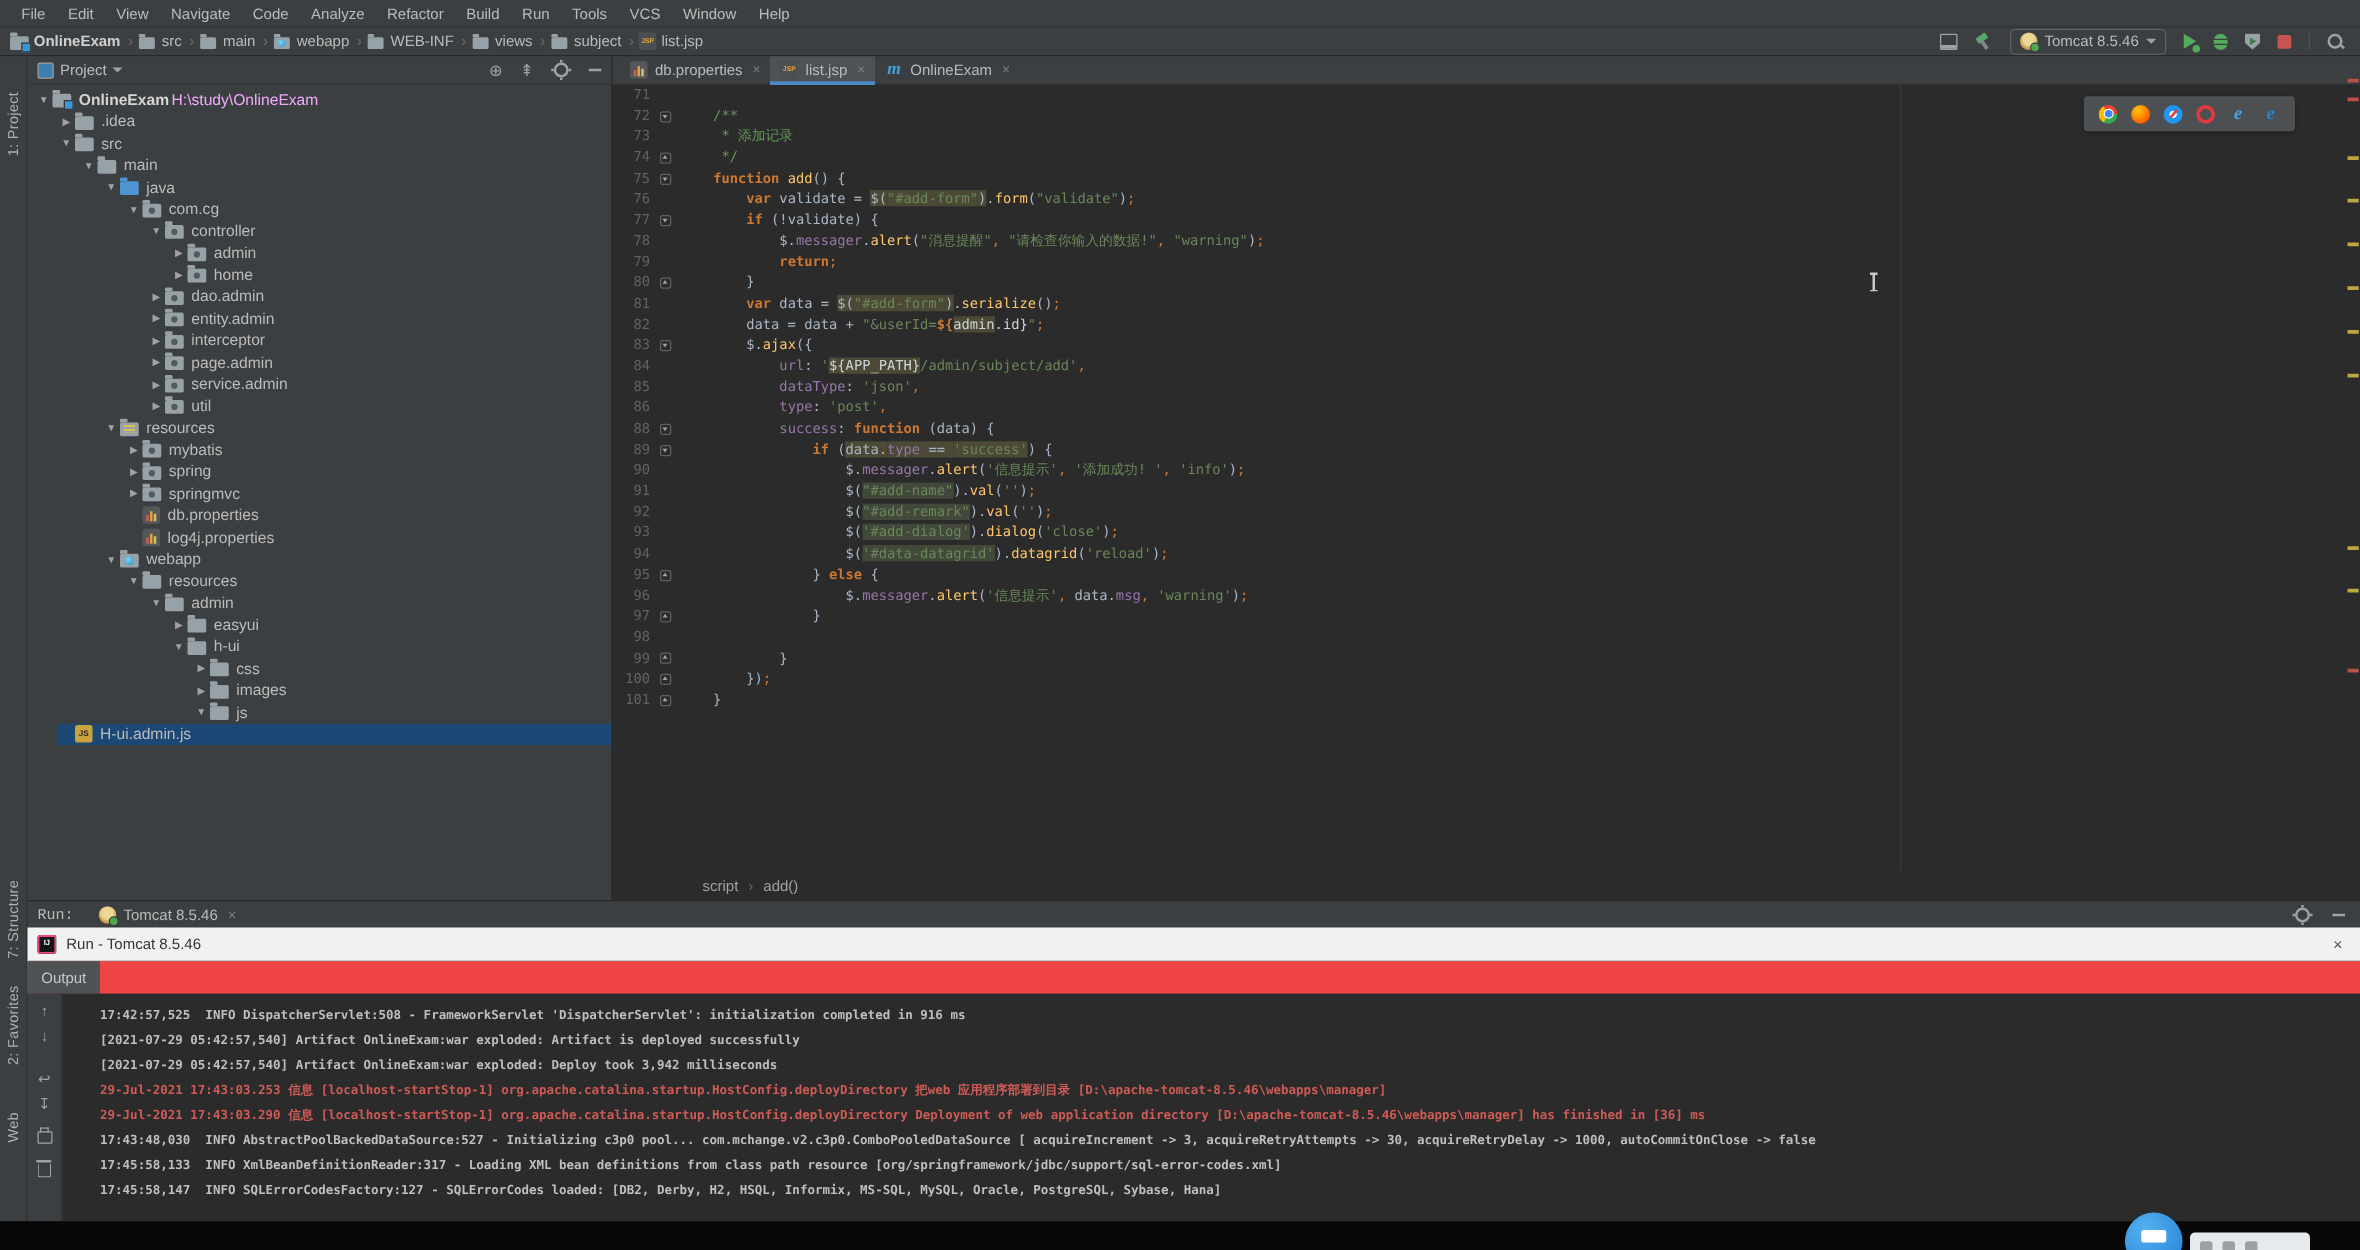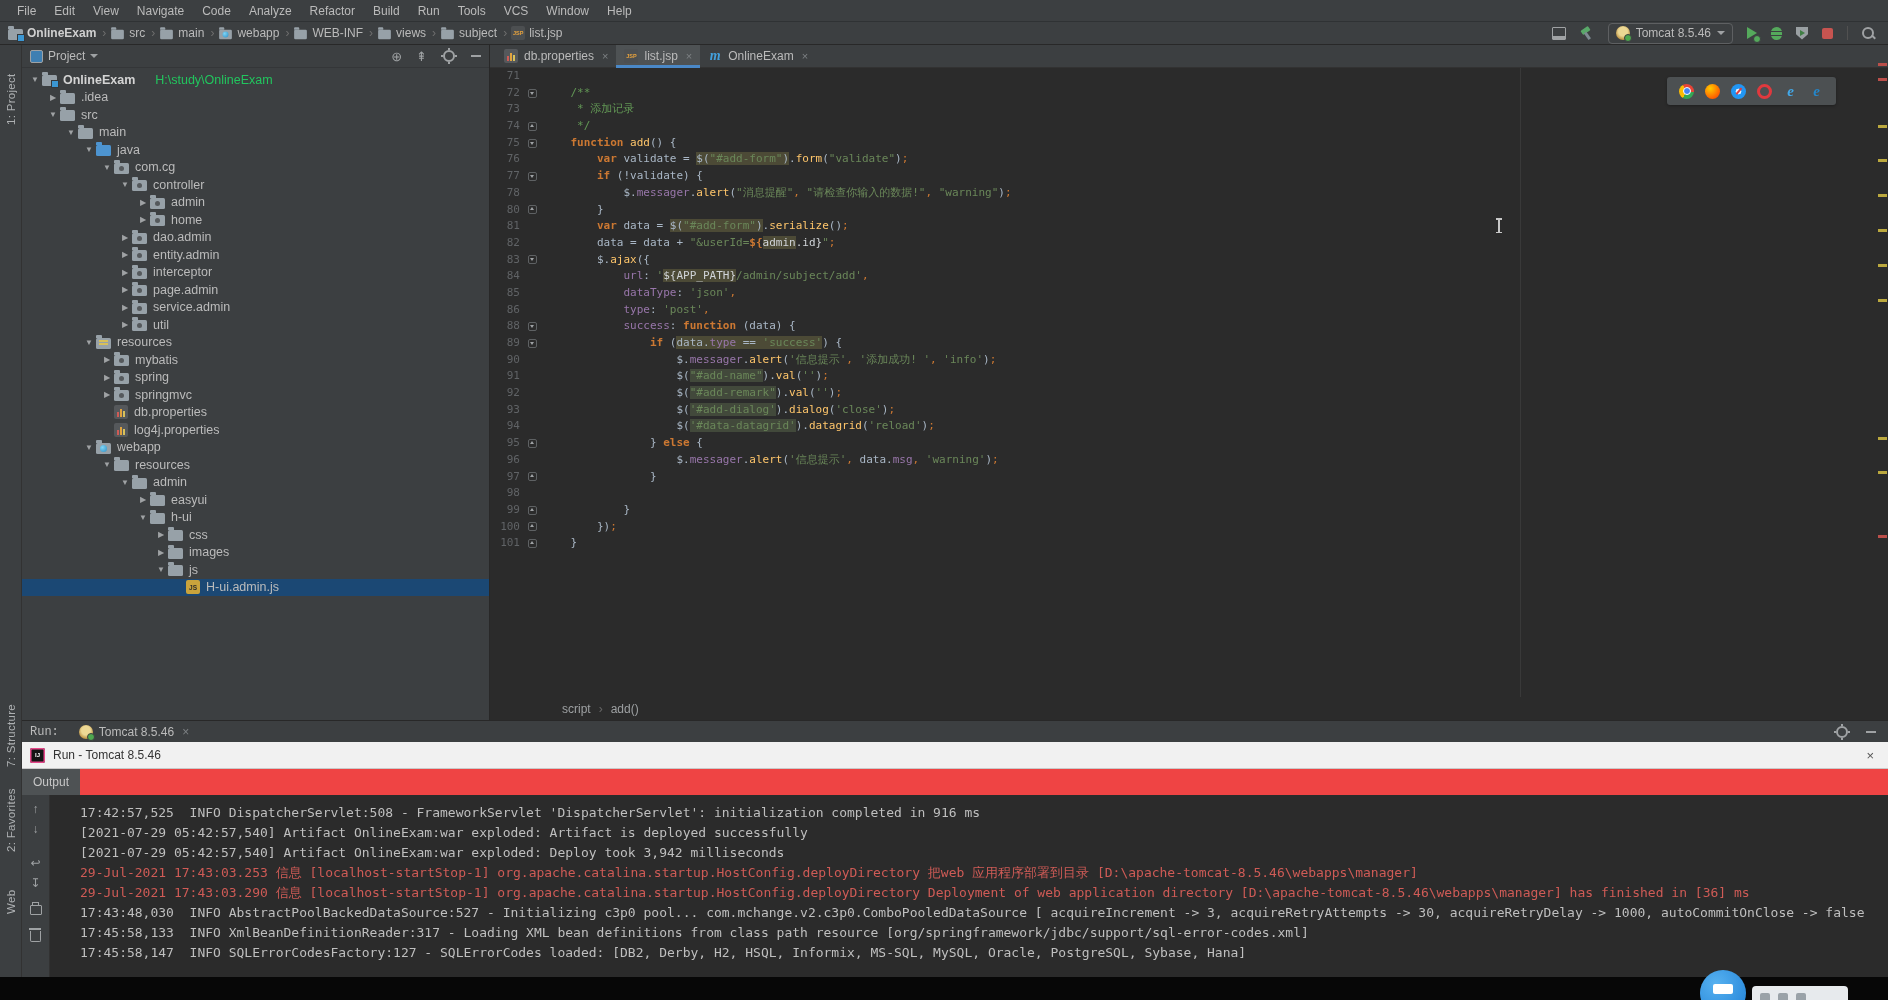--- a/index.html
+++ b/index.html
@@ -75,21 +75,21 @@
   .project-panel{position:absolute;left:22px;top:45px;width:468px;height:675px;background:#3c3f41;
                  border-right:1px solid #282828;box-sizing:border-box;overflow:hidden;}
   .panel-header{height:22px;display:flex;align-items:center;padding:0 8px;border-bottom:1px solid #343638;}
   .panel-header .title{display:flex;align-items:center;gap:5px;flex:1;color:#bbbbbb;}
   .ph-ico{width:13px;height:13px;background:#3e7fb2;border:1.5px solid #9fa2a4;border-radius:2px;box-sizing:border-box;}
   .panel-header .hicons{display:flex;align-items:center;gap:14px;}
   .tree{position:absolute;left:0;top:26px;right:0;bottom:0;}
   .trow{display:flex;align-items:center;height:17.5px;white-space:nowrap;color:#bbbbbb;font-size:12.5px;}
   .trow .arrow{width:14px;text-align:center;color:#9fa2a4;font-size:8px;flex:none;}
   .trow .tlbl{margin-left:6px;}
-  .trow .tsuf{margin-left:20px;color:#22c55e;}
+  .trow .tsuf{margin-left:2px;color:#f0abfc;}
   .trow.sel{background:#1b4874;}
   .trow.bold .tlbl{font-weight:bold;color:#d4d4d4;}
   
   .editor{position:absolute;left:490px;top:45px;width:1398px;height:675px;background:#2b2b2b;}
   .tabstrip{position:absolute;left:0;top:0;right:0;height:23px;background:#3c3f41;border-bottom:1px solid #323232;
             display:flex;align-items:stretch;padding-left:6px;box-sizing:border-box;}
   .etab{display:flex;align-items:center;gap:6px;padding:0 8px;color:#bbbbbb;position:relative;}
   .etab.active{background:#4e5254;}
   .etab.active::after{content:'';position:absolute;left:0;right:0;bottom:-1px;height:3px;background:#4a88c7;}
   .etab .tx{color:#7d8184;font-size:11px;margin-left:2px;}
@@ -146,21 +146,21 @@
   .output-tab{width:58px;display:flex;align-items:center;justify-content:center;background:#4e5254;color:#c7c7c7;}
   .console{position:absolute;left:0;top:75px;right:0;bottom:0;background:#2b2b2b;}
   .con-toolbar{position:absolute;left:0;top:0;bottom:0;width:28px;background:#3c3f41;border-right:1px solid #323232;
                display:flex;flex-direction:column;align-items:center;padding-top:8px;gap:8px;box-sizing:border-box;}
   .con-toolbar .glyph{font-size:12px;}
   .ic-print{width:10px;height:8px;border:1.5px solid #9fa2a4;border-radius:1px;position:relative;margin-top:8px;}
   .ic-print::before{content:'';position:absolute;left:1.5px;top:-4px;width:5px;height:3px;border:1.5px solid #9fa2a4;border-bottom:none;}
   .ic-trash{width:9px;height:10px;border:1.5px solid #9fa2a4;border-top:none;border-radius:0 0 2px 2px;position:relative;margin-top:8px;}
   .ic-trash::before{content:'';position:absolute;left:-2.5px;top:-3px;width:12px;height:1.5px;background:#9fa2a4;}
   .con-out{position:absolute;left:30px;top:0;right:0;bottom:0;overflow:hidden;padding:8px 0 0 28px;
-           font-family:"DejaVu Sans Mono","Liberation Mono",monospace;font-size:13px;line-height:20px;color:#bfbfbf;}
+           font-family:"DejaVu Sans Mono","Liberation Mono",monospace;font-size:10px;line-height:20px;color:#bfbfbf;font-weight:bold;}
   .con-line{white-space:pre;}
   .con-line.err{color:#cf5b56;}
   
   .taskbar{position:absolute;left:0;bottom:0;width:100%;height:23px;background:#070707;}
   .float-widget{position:absolute;right:38px;bottom:0;height:46px;width:150px;}
   .fw-circle{position:absolute;left:0;bottom:-16px;width:46px;height:46px;border-radius:50%;
              background:radial-gradient(circle at 35% 30%,#56b1f0,#1e7fd6);}
   .fw-circle::after{content:'';position:absolute;left:13px;top:14px;width:20px;height:10px;background:#fff;border-radius:2px;}
   .fw-bar{position:absolute;left:52px;bottom:-10px;width:96px;height:24px;background:#e7eaed;border-radius:4px;
           display:flex;align-items:center;gap:8px;padding:0 8px;box-sizing:border-box;}
@@ -407,21 +407,21 @@
         <div class="trow" style="padding-left: 132px;">
           <span class="arrow">▶</span>
           <span class="fi"></span>
           <span class="tlbl">images</span>
         </div>
         <div class="trow" style="padding-left: 132px;">
           <span class="arrow">▼</span>
           <span class="fi"></span>
           <span class="tlbl">js</span>
         </div>
-        <div class="trow sel" style="padding-left: 150px;">
+        <div class="trow sel" style=" margin-left: 24px;">
           <span class="arrow"></span>
           <span class="fic js">JS</span>
           <span class="tlbl">H-ui.admin.js</span>
         </div>
       </div>
   </div>
 
   <div class="editor">
     <div class="tabstrip" id="tabstrip">
         <div class="etab">
@@ -443,20 +443,21 @@
     <div class="codewrap" id="codewrap">
       <div class="margin-guide"></div>
     <div class="cline"><span class="ln">71</span><span class="foldc"></span><span class="ct"></span></div>
         <div class="cline"><span class="ln">72</span><span class="foldc"><span class="fold-ico s"></span></span><span class="ct"><span class="cm">    /**</span></span></div>
         <div class="cline"><span class="ln">73</span><span class="foldc"></span><span class="ct"><span class="cm">     * 添加记录</span></span></div>
         <div class="cline"><span class="ln">74</span><span class="foldc"><span class="fold-ico e"></span></span><span class="ct"><span class="cm">     */</span></span></div>
         <div class="cline"><span class="ln">75</span><span class="foldc"><span class="fold-ico s"></span></span><span class="ct"><span class="pl">    </span><span class="kw">function</span><span class="pl"> </span><span class="fn">add</span><span class="pl">() {</span></span></div>
         <div class="cline"><span class="ln">76</span><span class="foldc"></span><span class="ct"><span class="pl">        </span><span class="kw">var</span><span class="pl"> validate = </span><span class="pl hl">$(</span><span class="str hl">"#add-form"</span><span class="pl hl">)</span><span class="pl">.</span><span class="fn">form</span><span class="pl">(</span><span class="str">"validate"</span><span class="pl">)</span><span class="pun">;</span></span></div>
         <div class="cline"><span class="ln">77</span><span class="foldc"><span class="fold-ico s"></span></span><span class="ct"><span class="pl">        </span><span class="kw">if</span><span class="pl"> (!validate) {</span></span></div>
         <div class="cline"><span class="ln">78</span><span class="foldc"></span><span class="ct"><span class="pl">            $.</span><span class="prop">messager</span><span class="pl">.</span><span class="fn">alert</span><span class="pl">(</span><span class="str">"消息提醒"</span><span class="pun">,</span><span class="pl"> </span><span class="str">"请检查你输入的数据!"</span><span class="pun">,</span><span class="pl"> </span><span class="str">"warning"</span><span class="pl">)</span><span class="pun">;</span></span></div>
+        <div class="cline"><span class="ln">79</span><span class="foldc"></span><span class="ct"><span class="pl">            </span><span class="kw">return</span><span class="pun">;</span></span></div>
         <div class="cline"><span class="ln">80</span><span class="foldc"><span class="fold-ico e"></span></span><span class="ct"><span class="pl">        }</span></span></div>
         <div class="cline"><span class="ln">81</span><span class="foldc"></span><span class="ct"><span class="pl">        </span><span class="kw">var</span><span class="pl"> data = </span><span class="pl hl">$(</span><span class="str hl">"#add-form"</span><span class="pl hl">)</span><span class="pl">.</span><span class="fn">serialize</span><span class="pl">()</span><span class="pun">;</span></span></div>
         <div class="cline"><span class="ln">82</span><span class="foldc"></span><span class="ct"><span class="pl">        data = data + </span><span class="str">"&amp;userId=</span><span class="kw">${</span><span class="el hl">admin</span><span class="el">.id}</span><span class="str">"</span><span class="pun">;</span></span></div>
         <div class="cline"><span class="ln">83</span><span class="foldc"><span class="fold-ico s"></span></span><span class="ct"><span class="pl">        $.</span><span class="fn">ajax</span><span class="pl">({</span></span></div>
         <div class="cline"><span class="ln">84</span><span class="foldc"></span><span class="ct"><span class="pl">            </span><span class="prop">url</span><span class="pl">: </span><span class="str">'</span><span class="el hl">${APP_PATH}</span><span class="str">/admin/subject/add'</span><span class="pun">,</span></span></div>
         <div class="cline"><span class="ln">85</span><span class="foldc"></span><span class="ct"><span class="pl">            </span><span class="prop">dataType</span><span class="pl">: </span><span class="str">'json'</span><span class="pun">,</span></span></div>
         <div class="cline"><span class="ln">86</span><span class="foldc"></span><span class="ct"><span class="pl">            </span><span class="prop">type</span><span class="pl">: </span><span class="str">'post'</span><span class="pun">,</span></span></div>
         <div class="cline"><span class="ln">88</span><span class="foldc"><span class="fold-ico s"></span></span><span class="ct"><span class="pl">            </span><span class="prop">success</span><span class="pl">: </span><span class="kw">function</span><span class="pl"> (data) {</span></span></div>
         <div class="cline"><span class="ln">89</span><span class="foldc"><span class="fold-ico s"></span></span><span class="ct"><span class="pl">                </span><span class="kw">if</span><span class="pl"> (</span><span class="pl hl">data.</span><span class="prop hl">type</span><span class="pl hl"> == </span><span class="str hl">'success'</span><span class="pl">) {</span></span></div>
         <div class="cline"><span class="ln">90</span><span class="foldc"></span><span class="ct"><span class="pl">                    $.</span><span class="prop">messager</span><span class="pl">.</span><span class="fn">alert</span><span class="pl">(</span><span class="str">'信息提示'</span><span class="pun">,</span><span class="pl"> </span><span class="str">'添加成功! '</span><span class="pun">,</span><span class="pl"> </span><span class="str">'info'</span><span class="pl">)</span><span class="pun">;</span></span></div>

